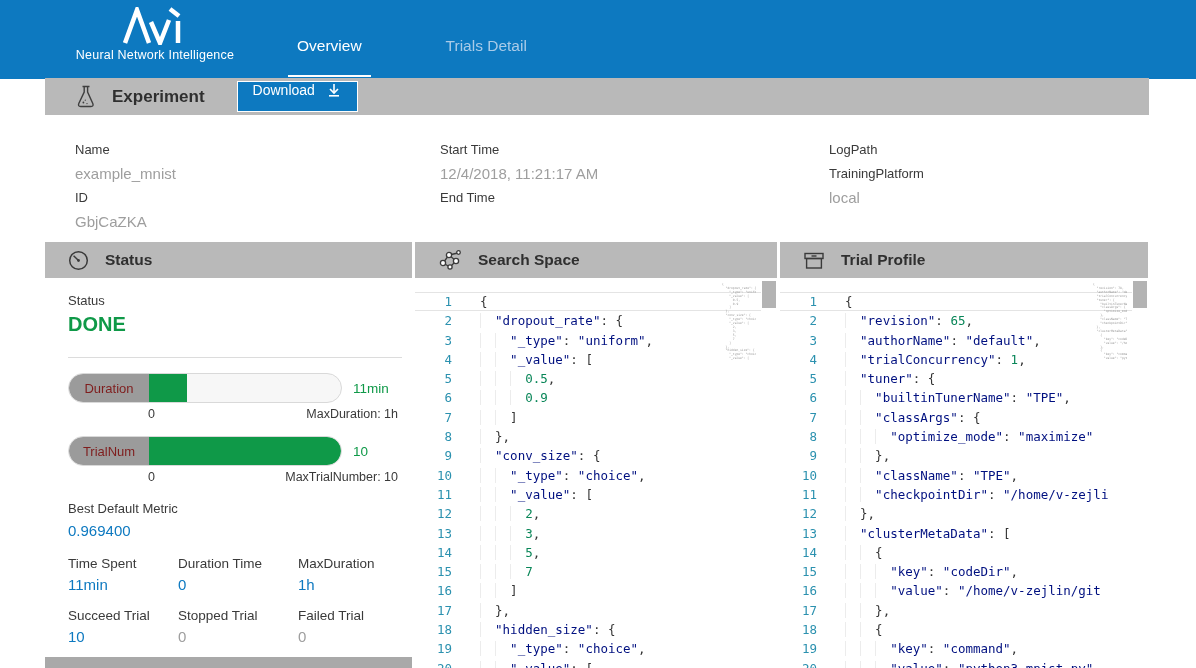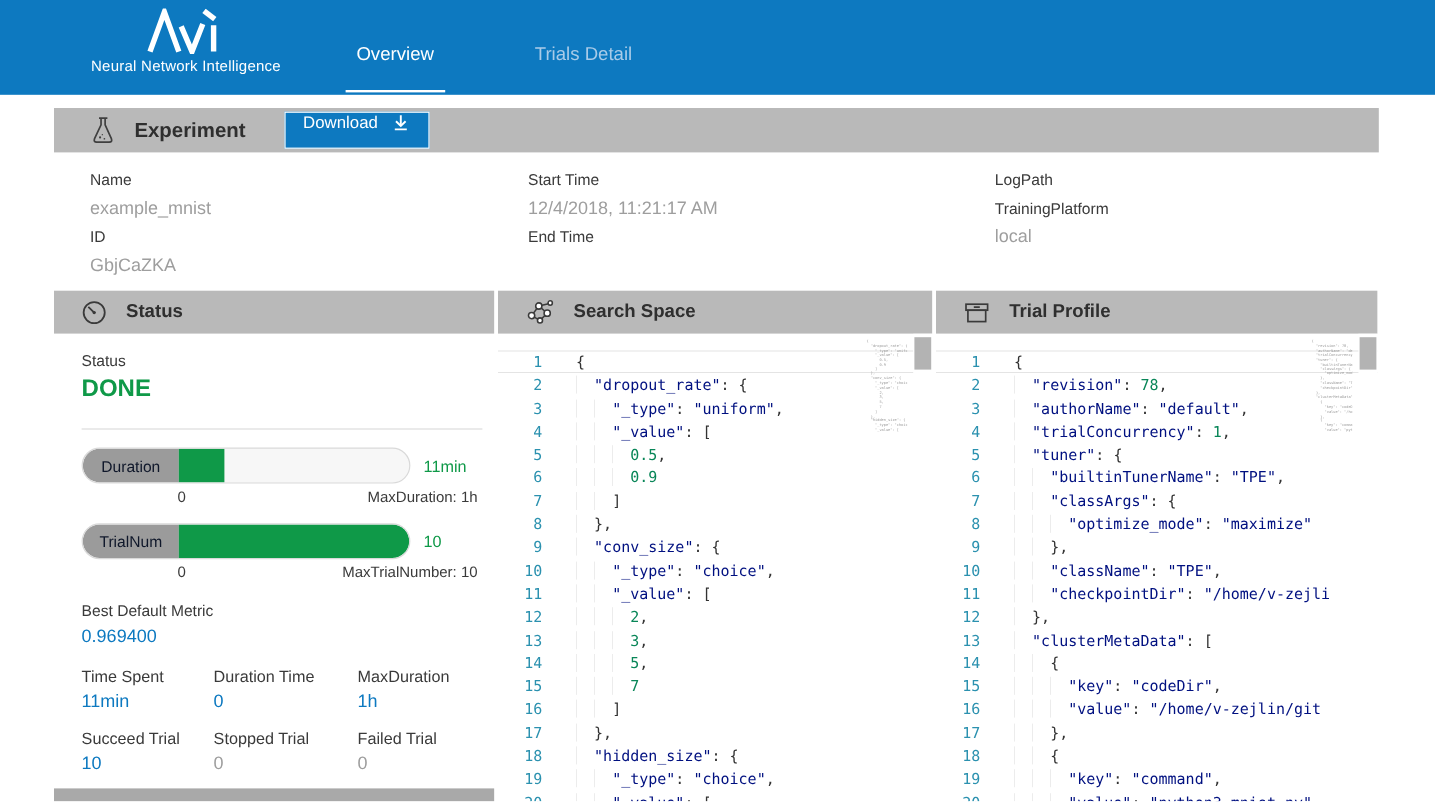--- a/index.html
+++ b/index.html
@@ -13,21 +13,21 @@
   
   .header{position:absolute;left:0;top:0;width:1196px;height:79px;background:var(--header-blue)}
   .logo{position:absolute;left:72px;top:7px;width:166px;text-align:center;color:#fff}
   .logo svg{display:block;margin:0 auto}
   .logo-text{font-size:12.5px;margin-top:3px;white-space:nowrap;letter-spacing:.2px}
   .tabs{position:absolute;left:288px;top:37px;display:flex;gap:66px}
   .tab{font-size:15.5px;color:#a9cbe8;padding:0 9px 20px 9px;cursor:pointer;white-space:nowrap}
   .tab.active{color:#fff;border-bottom:2.5px solid #fff}
 
   
-  .exp-bar{position:absolute;left:45px;top:90px;width:1104px;height:37px;background:var(--bar-gray);display:flex;align-items:center}
+  .exp-bar{position:absolute;left:45px;top:78px;width:1104px;height:37px;background:var(--bar-gray);display:flex;align-items:center}
   .exp-bar .flask{margin-left:29px}
   .exp-title{font-size:17px;font-weight:700;color:#2f2f2f;margin-left:15px}
   .download-btn{margin-left:32px;height:31px;padding:0 15px;background:var(--accent);border:1px solid #fff;color:#fff;font-size:14px;display:flex;align-items:flex-start;gap:11px;cursor:pointer;font-family:inherit}
 
   
   .info{position:absolute;left:45px;top:128px;width:1104px;height:114px;background:#fff}
   .info-col{position:absolute;top:10px}
   .info-col:nth-child(1){left:30px}.info-col:nth-child(2){left:395px}.info-col:nth-child(3){left:784px}
   .info-label{font-size:13px;color:#3a3a3a;line-height:24px}
   .info-value{font-size:15px;color:var(--value-gray);line-height:24px;white-space:nowrap}
@@ -42,21 +42,21 @@
   .panel-title{margin-left:15px;font-size:15.5px;font-weight:700;color:#2f2f2f}
 
   
   .status-body{position:relative;padding-left:23px;height:390px}
   .status-label{font-size:13px;padding-top:15px}
   .status-value{font-size:20px;font-weight:700;color:var(--green);margin-top:5px}
   .status-hr{border-top:1px solid #dcdcdc;width:334px;margin-top:21px}
   .bar-block{margin-top:15px;width:334px}
   .bar-row{display:flex;align-items:center}
   .bar-pill{width:274px;height:30px;border:1px solid #d9d9d9;border-radius:16px;background:#f7f7f7;display:flex;overflow:hidden}
-  .bar-label{flex:0 0 80px;background:#9b9b9b;color:#0f172a;font-size:13px;display:flex;align-items:center;justify-content:center;border-radius:16px 0 0 16px}
+  .bar-label{flex:0 0 80px;background:#9b9b9b;color:#7f1d1d;font-size:13px;display:flex;align-items:center;justify-content:center;border-radius:16px 0 0 16px}
   .bar-track{flex:1;position:relative}
   .bar-fill{position:absolute;left:0;top:0;bottom:0;background:var(--green)}
   .bar-value{margin-left:11px;font-size:13.5px;color:var(--green)}
   .bar-sub{margin-left:80px;width:250px;display:flex;justify-content:space-between;margin-top:4px;font-size:12.5px;color:#3a3a3a}
   .best-label{font-size:13px;margin-top:17px}
   .best-value{font-size:15px;color:var(--accent);margin-top:6px}
   .stats-grid{display:grid;grid-template-columns:110px 120px 110px;row-gap:15px;margin-top:17px}
   .stat-label{font-size:13.5px;color:#3a3a3a}
   .stat-value{font-size:15px;margin-top:5px}
   .stat-value.blue{color:var(--accent)}
@@ -277,21 +277,21 @@
   <div class="panel-header">
     <svg width="24" height="23" viewBox="0 0 24 23">
       <rect x="3" y="4.5" width="18" height="5" fill="none" stroke="#3a3a3a" stroke-width="1.4"></rect>
       <rect x="4.6" y="9.5" width="14.8" height="9.5" fill="none" stroke="#3a3a3a" stroke-width="1.4"></rect>
       <line x1="9.5" y1="7" x2="14.5" y2="7" stroke="#3a3a3a" stroke-width="1.4"></line>
     </svg>
     <div class="panel-title">Trial Profile</div>
   </div>
   <div class="editor" id="editor-profile">
     <div class="code-row current"><span class="gutter">1</span><span class="code-text"><span class="tk-p">{</span></span></div>
-      <div class="code-row"><span class="gutter">2</span><span class="code-text"><span class="ws-guide">  </span><span class="tk-s">"revision"</span><span class="tk-p">:</span> <span class="tk-n">78</span><span class="tk-p">,</span></span></div>
+      <div class="code-row"><span class="gutter">2</span><span class="code-text"><span class="ws-guide">  </span><span class="tk-s">"revision"</span><span class="tk-p">:</span> <span class="tk-n">65</span><span class="tk-p">,</span></span></div>
       <div class="code-row"><span class="gutter">3</span><span class="code-text"><span class="ws-guide">  </span><span class="tk-s">"authorName"</span><span class="tk-p">:</span> <span class="tk-s">"default"</span><span class="tk-p">,</span></span></div>
       <div class="code-row"><span class="gutter">4</span><span class="code-text"><span class="ws-guide">  </span><span class="tk-s">"trialConcurrency"</span><span class="tk-p">:</span> <span class="tk-n">1</span><span class="tk-p">,</span></span></div>
       <div class="code-row"><span class="gutter">5</span><span class="code-text"><span class="ws-guide">  </span><span class="tk-s">"tuner"</span><span class="tk-p">:</span> <span class="tk-p">{</span></span></div>
       <div class="code-row"><span class="gutter">6</span><span class="code-text"><span class="ws-guide">    </span><span class="tk-s">"builtinTunerName"</span><span class="tk-p">:</span> <span class="tk-s">"TPE"</span><span class="tk-p">,</span></span></div>
       <div class="code-row"><span class="gutter">7</span><span class="code-text"><span class="ws-guide">    </span><span class="tk-s">"classArgs"</span><span class="tk-p">:</span> <span class="tk-p">{</span></span></div>
       <div class="code-row"><span class="gutter">8</span><span class="code-text"><span class="ws-guide">      </span><span class="tk-s">"optimize_mode"</span><span class="tk-p">:</span> <span class="tk-s">"maximize"</span></span></div>
       <div class="code-row"><span class="gutter">9</span><span class="code-text"><span class="ws-guide">    </span><span class="tk-p">}</span><span class="tk-p">,</span></span></div>
       <div class="code-row"><span class="gutter">10</span><span class="code-text"><span class="ws-guide">    </span><span class="tk-s">"className"</span><span class="tk-p">:</span> <span class="tk-s">"TPE"</span><span class="tk-p">,</span></span></div>
       <div class="code-row"><span class="gutter">11</span><span class="code-text"><span class="ws-guide">    </span><span class="tk-s">"checkpointDir"</span><span class="tk-p">:</span> <span class="tk-s">"/home/v-zejli</span></span></div>
       <div class="code-row"><span class="gutter">12</span><span class="code-text"><span class="ws-guide">  </span><span class="tk-p">}</span><span class="tk-p">,</span></span></div>

